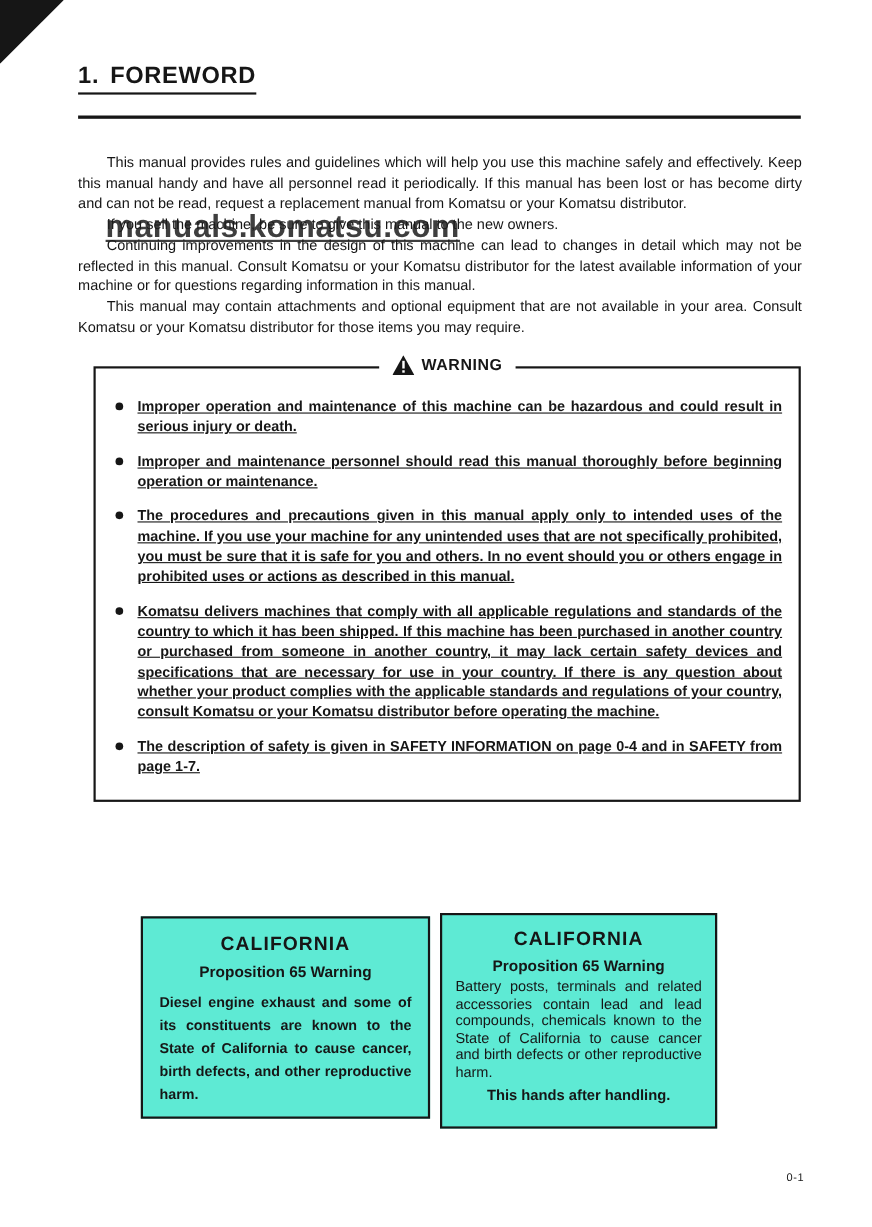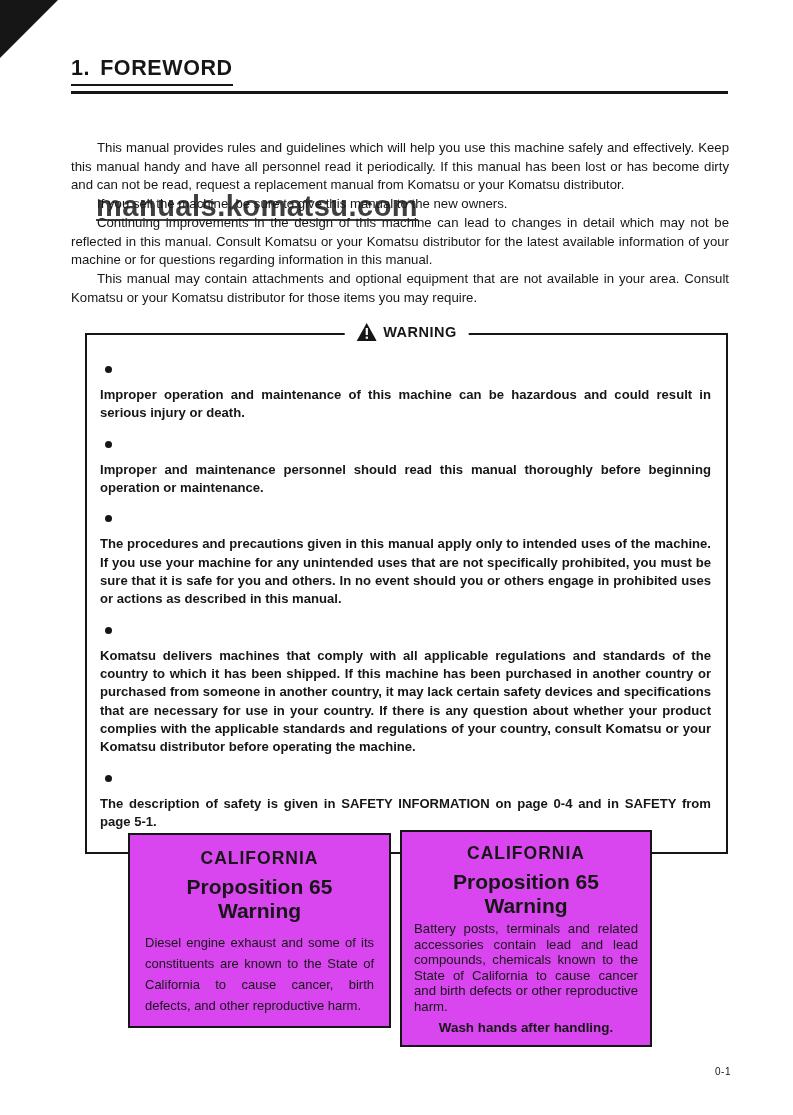--- a/index.html
+++ b/index.html
@@ -14,21 +14,21 @@
     overflow: hidden;
     margin: 0 auto;
   }
   .corner-triangle { position: absolute; top: 0; left: 0; }
 
   
   .header {
     position: absolute;
     left: 71px; top: 56px; width: 657px;
     border-bottom: 3px solid #161616;
-    padding-bottom: 5px;
+    padding-bottom: 19px;
   }
   .header h1 {
     display: inline-block;
     font-size: 21.5px;
     font-weight: bold;
     letter-spacing: 0.6px;
     border-bottom: 2px solid #161616;
     padding-bottom: 3px;
   }
   .header h1 .secnum { margin-right: 10px; }
@@ -58,20 +58,21 @@
   }
 
   
   .warning-box {
     position: absolute;
     left: 85px; top: 333px; width: 643px;
     min-height: 396px;
     border: 2px solid #161616;
     background: #ffffff;
     padding: 26px 15px 8px 13px;
+    text-decoration: underline;
   }
   .warning-legend {
     position: absolute;
     top: -12px; left: 50%;
     transform: translateX(-50%);
     background: #ffffff;
     padding: 0 12px;
     display: flex;
     align-items: center;
     gap: 7px;
@@ -82,42 +83,41 @@
   }
   .warning-box ul { list-style: none; }
   .warning-box li {
     display: flex;
     gap: 13px;
     margin-bottom: 13px;
     font-weight: bold;
     font-size: 13.1px;
     line-height: 1.4;
     text-align: justify;
-    flex-direction: column;
   }
   .bullet {
     width: 7px; height: 7px;
     border-radius: 50%;
     background: #161616;
     margin-top: 5px;
     margin-left: 5px;
     flex: 0 0 auto;
   }
 
   
   .ca-box {
     position: absolute;
     border: 2px solid #161616;
-    background: #d946ef;
+    background: #5eead4;
   }
   .ca-left  { left: 128px; top: 833px; width: 263px; min-height: 177px; padding: 13px 15px 10px; }
   .ca-right { left: 400px; top: 830px; width: 252px; min-height: 196px; padding: 11px 12px 10px; }
   .ca-title { text-align: center; font-weight: bold; font-size: 17.5px; letter-spacing: 1px; }
-  .ca-sub   { text-align: center; font-weight: bold; font-size: 21px; margin-top: 6px; }
-  .ca-left .ca-body  { font-weight: normal; font-size: 13px;   line-height: 1.62; text-align: justify; margin-top: 9px; }
+  .ca-sub   { text-align: center; font-weight: bold; font-size: 14px; margin-top: 6px; }
+  .ca-left .ca-body  { font-weight: bold; font-size: 13px;   line-height: 1.62; text-align: justify; margin-top: 9px; }
   .ca-right .ca-body { font-weight: normal; font-size: 13.2px; line-height: 1.18; text-align: justify; margin-top: 3px; }
   .ca-footer { font-weight: bold; text-align: center; font-size: 13.4px; margin-top: 6px; }
 
   .page-number {
     position: absolute;
     right: 62px; top: 1066px;
     font-size: 10px;
     letter-spacing: 0.5px;
   }
 </style>
@@ -168,33 +168,33 @@
       <li>
         <span class="bullet"></span>
         <span>The procedures and precautions given in this manual apply only to intended uses of the machine. If you use your machine for any unintended uses that are not specifically prohibited, you must be sure that it is safe for you and others. In no event should you or others engage in prohibited uses or actions as described in this manual.</span>
       </li>
       <li>
         <span class="bullet"></span>
         <span>Komatsu delivers machines that comply with all applicable regulations and standards of the country to which it has been shipped. If this machine has been purchased in another country or purchased from someone in another country, it may lack certain safety devices and specifications that are necessary for use in your country. If there is any question about whether your product complies with the applicable standards and regulations of your country, consult Komatsu or your Komatsu distributor before operating the machine.</span>
       </li>
       <li>
         <span class="bullet"></span>
-        <span>The description of safety is given in SAFETY INFORMATION on page 0-4 and in SAFETY from page 5-1.</span>
+        <span>The description of safety is given in SAFETY INFORMATION on page 0-4 and in SAFETY from page 1-7.</span>
       </li>
     </ul>
   </div>
 
   <div class="ca-box ca-left">
     <div class="ca-title">CALIFORNIA</div>
     <div class="ca-sub">Proposition 65 Warning</div>
     <p class="ca-body">Diesel engine exhaust and some of its constituents are known to the State of California to cause cancer, birth defects, and other reproductive harm.</p>
   </div>
 
   <div class="ca-box ca-right">
     <div class="ca-title">CALIFORNIA</div>
     <div class="ca-sub">Proposition 65 Warning</div>
     <p class="ca-body">Battery posts, terminals and related accessories contain lead and lead compounds, chemicals known to the State of California to cause cancer and birth defects or other reproductive harm.</p>
-    <p class="ca-footer">Wash hands after handling.</p>
+    <p class="ca-footer">This hands after handling.</p>
   </div>
 
   <div class="page-number">0-1</div>
 
 </div>
 
 </body></html>

